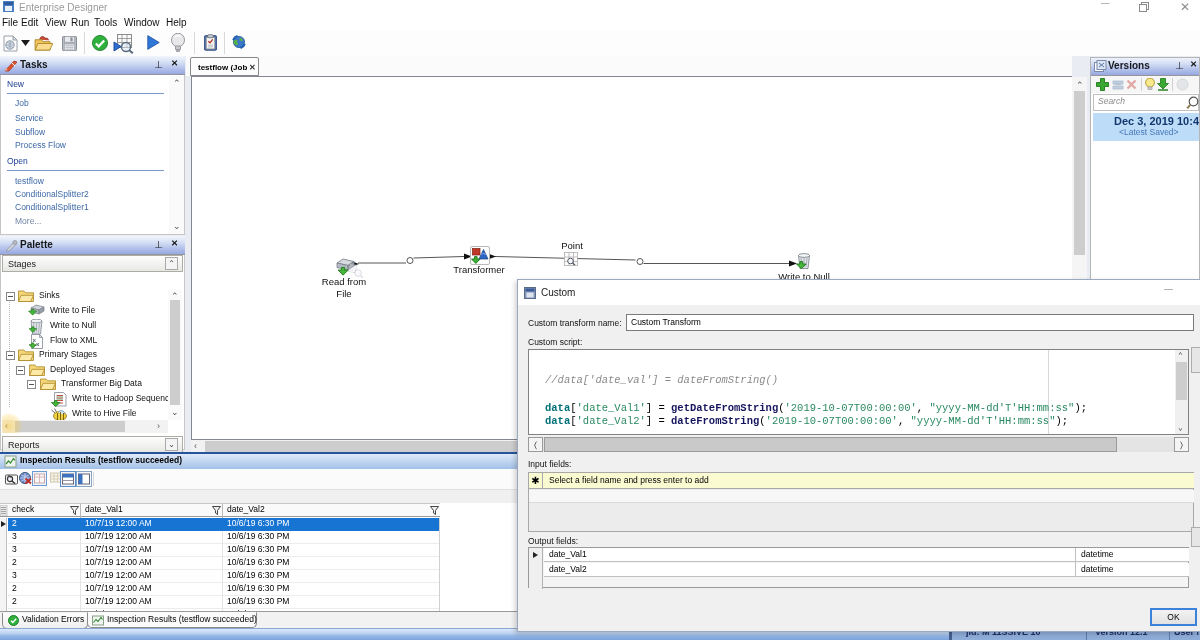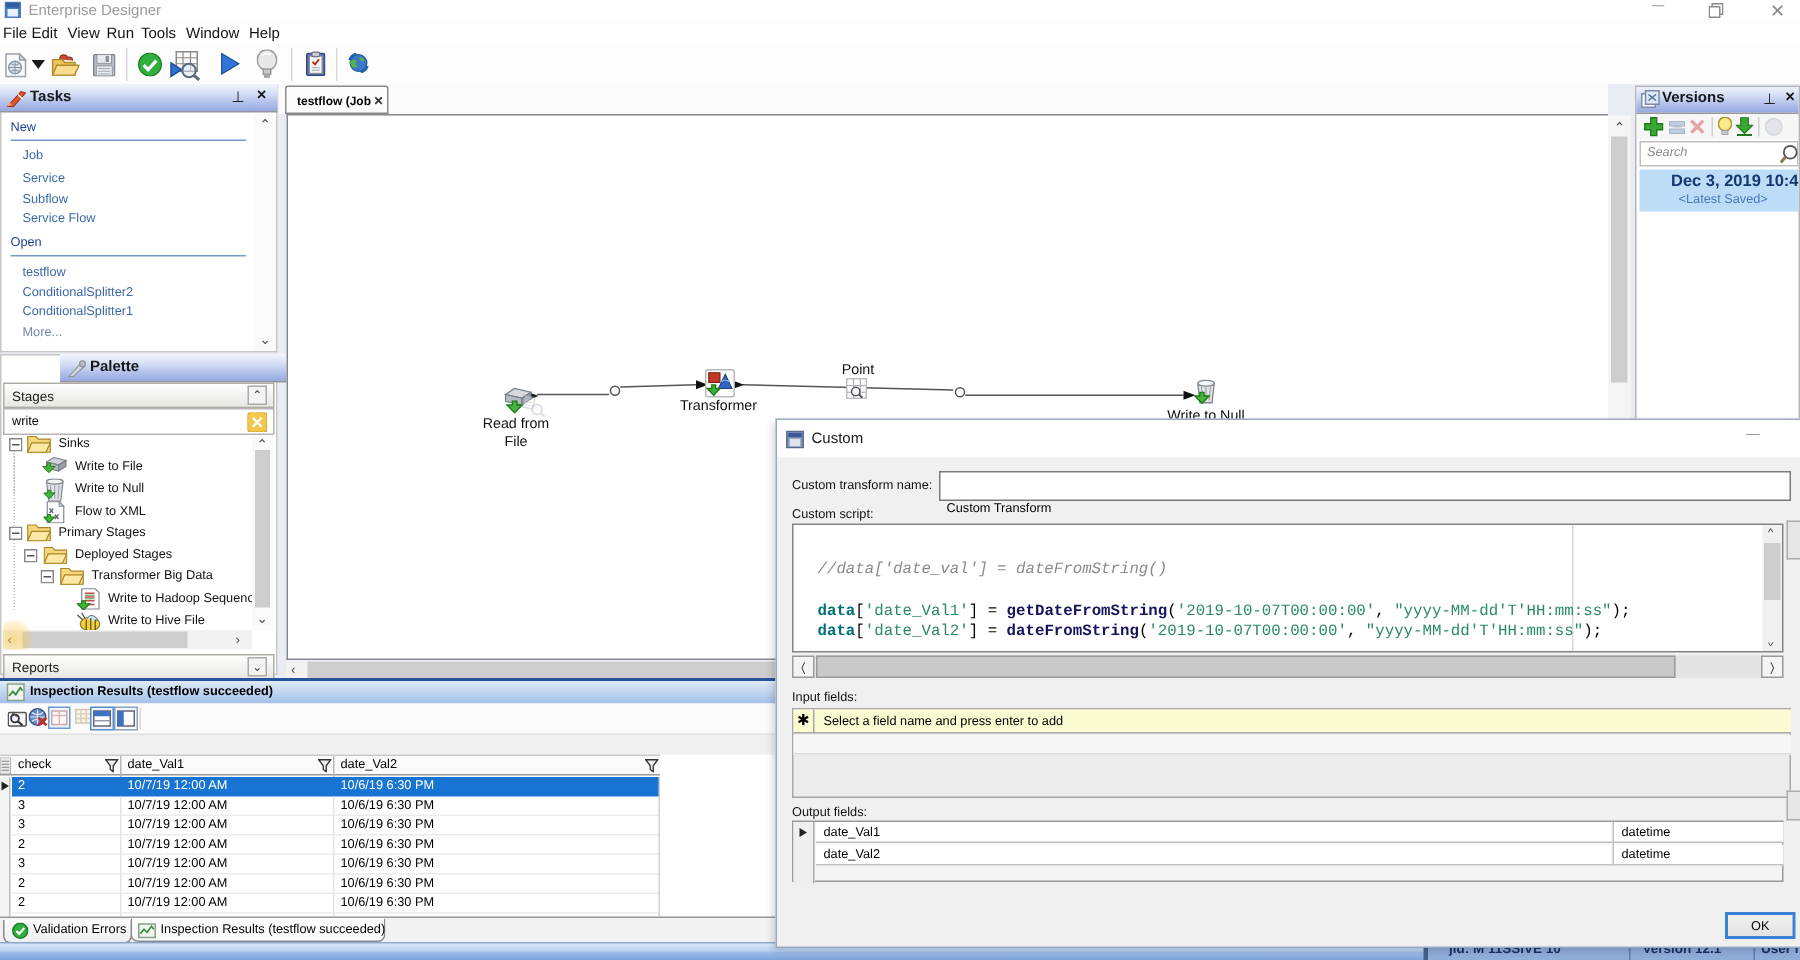--- a/index.html
+++ b/index.html
@@ -143,51 +143,45 @@
       </svg>
     <span class="ttl">Tasks</span>
       <span class="pin">⊥</span>
       <span class="xx">✕</span>
   </div>
   <div class="bhead" style="top:22px">New</div>
   <div class="bline" style="top:36px"></div>
   <div class="link" style="top:41px">Job</div>
   <div class="link" style="top:56px">Service</div>
   <div class="link" style="top:70px">Subflow</div>
-  <div class="link" style="top:83px">Service Flow</div>
+  <div class="link" style="top:83px">Process Flow</div>
   <div class="bhead" style="top:99px">Open</div>
   <div class="bline" style="top:113px"></div>
   <div class="link" style="top:119px">testflow</div>
   <div class="link" style="top:132px">ConditionalSplitter2</div>
   <div class="link" style="top:145px">ConditionalSplitter1</div>
   <div class="link" style="top:159px;color:#7287a8">More...</div>
   <div class="sb" style="left:168px;top:19px;width:15px;height:158px;background:#fafafa">
     <span class="arr" style="left:4px;top:3px">⌃</span>
     <span class="arr" style="left:4px;top:146px">⌄</span>
   </div>
 </div>
 
 <div class="abs" id="palette">
-  <div class="phdr" style="left:-1px;top:-1px;width:185px;margin-left:40px;">
+  <div class="phdr" style="left:-1px;top:-1px;width:185px;">
     <svg class="abs" style="left:5px;top:3px" width="13" height="13" viewBox="0 0 13 13">
         <path d="M1 12 L9 3 l2.5 2 L4 12 z" fill="#cfd4da" stroke="#8a9099" stroke-width="0.7"></path>
         <circle cx="10" cy="3.5" r="2" fill="#b7bcc4" stroke="#8a9099" stroke-width="0.7"></circle>
       </svg>
     <span class="ttl">Palette</span>
       <span class="pin">⊥</span>
       <span class="xx">✕</span>
   </div>
   <div class="grpbar" style="top:18px">Stages
     <span class="abs" style="right:4px;top:1px;width:13px;height:13px;border:1px solid #aaa;background:#f4f4f4;color:#444;font-size:8px;text-align:center;line-height:12px;">⌃</span>
-  </div>
-  <div class="abs" style="left:1px;top:35px;width:181px;height:18px;background:#fff;border:1px solid #b5b5b5;padding:2px 0 0 5px;font-size:8.5px;">write
-    <svg class="abs" style="right:4px;top:2px" width="13" height="13" viewBox="0 0 13 13">
-        <rect width="13" height="13" rx="2" fill="#f2c84b" stroke="#cf9f2e" stroke-width="0.8"></rect>
-        <path d="M3.5 3.5 l6 6 M9.5 3.5 l-6 6" stroke="#fff" stroke-width="1.6"></path>
-      </svg>
   </div>
 
   <div class="abs" style="left:1px;top:53px;width:181px;height:143px;background:#fff;overflow:hidden">
     <div class="abs" style="left:7px;top:8px;width:1px;height:110px;background:repeating-linear-gradient(#bbb 0 1px,transparent 1px 2px)"></div>
     <div class="trow" style="left:3px;top:-1px">
       <svg class="abs" style="left:1px;top:3px" width="9" height="9" viewBox="0 0 9 9">
           <rect x="0.5" y="0.5" width="8" height="8" fill="#fff" stroke="#888"></rect>
           <path d="M2 4.5 h5" stroke="#555"></path>
         </svg>
       <svg class="abs" style="left:13px;top:0px" width="16" height="13" viewBox="0 0 16 13">
@@ -556,21 +550,21 @@
   <div class="abs" style="left:0;top:0;width:682px;height:25px;background:#fff">
     <svg class="abs" style="left:6px;top:7px" width="12" height="12" viewBox="0 0 12 12">
         <rect x="0.5" y="0.5" width="11" height="11" fill="#8898b8" stroke="#5a6a8a"></rect>
         <rect x="1.5" y="1.5" width="9" height="3" fill="#3a5a9a"></rect>
         <rect x="2.5" y="5.5" width="7" height="5" fill="#dde4f0"></rect>
       </svg>
     <span class="abs" style="left:23px;top:7px;font-size:10px;color:#1a1a1a">Custom</span>
     <span class="abs" style="left:646px;top:4px;color:#888;font-size:9px">—</span>
   </div>
   <div class="lbl" style="left:10px;top:38px">Custom transform name:</div>
-  <div class="fld" style="left:108px;top:34px;width:568px;height:17px;padding:18px 0 0 4px">Custom Transform</div>
+  <div class="fld" style="left:108px;top:34px;width:568px;height:17px;padding:2px 0 0 4px">Custom Transform</div>
   <div class="lbl" style="left:10px;top:57px">Custom script:</div>
   <div class="abs" style="left:10px;top:69px;width:661px;height:86px;background:#fff;border:1px solid #828282;font-family:'Liberation Mono',monospace;font-size:10.5px;white-space:nowrap;overflow:hidden">
     <div class="abs" style="left:519px;top:0;width:1px;height:84px;background:#d8d8d8"></div>
     <div class="abs" style="left:16px;top:24px;color:#8a8a8a;font-style:italic">//data['date_val'] = dateFromString()</div>
     <div class="abs" style="left:16px;top:52px"><b style="color:#007078">data</b>[<span style="color:#2a8a62">'date_Val1'</span>] = <b style="color:#15155e">getDateFromString</b>(<span style="color:#2a8a62">'2019-10-07T00:00:00'</span>, <span style="color:#2a8a62">"yyyy-MM-dd'T'HH:mm:ss"</span>);</div>
     <div class="abs" style="left:16px;top:65px"><b style="color:#007078">data</b>[<span style="color:#2a8a62">'date_Val2'</span>] = <b style="color:#15155e">dateFromString</b>(<span style="color:#2a8a62">'2019-10-07T00:00:00'</span>, <span style="color:#2a8a62">"yyyy-MM-dd'T'HH:mm:ss"</span>);</div>
     <div class="abs" style="left:646px;top:0;width:13px;height:84px;background:#f0f0f0">
       <span class="abs" style="left:3px;top:1px;font-size:8px;color:#444">⌃</span>
       <div class="abs" style="left:1px;top:12px;width:11px;height:38px;background:#cdcdcd"></div>
       <span class="abs" style="left:3px;top:73px;font-size:8px;color:#444">⌄</span>

